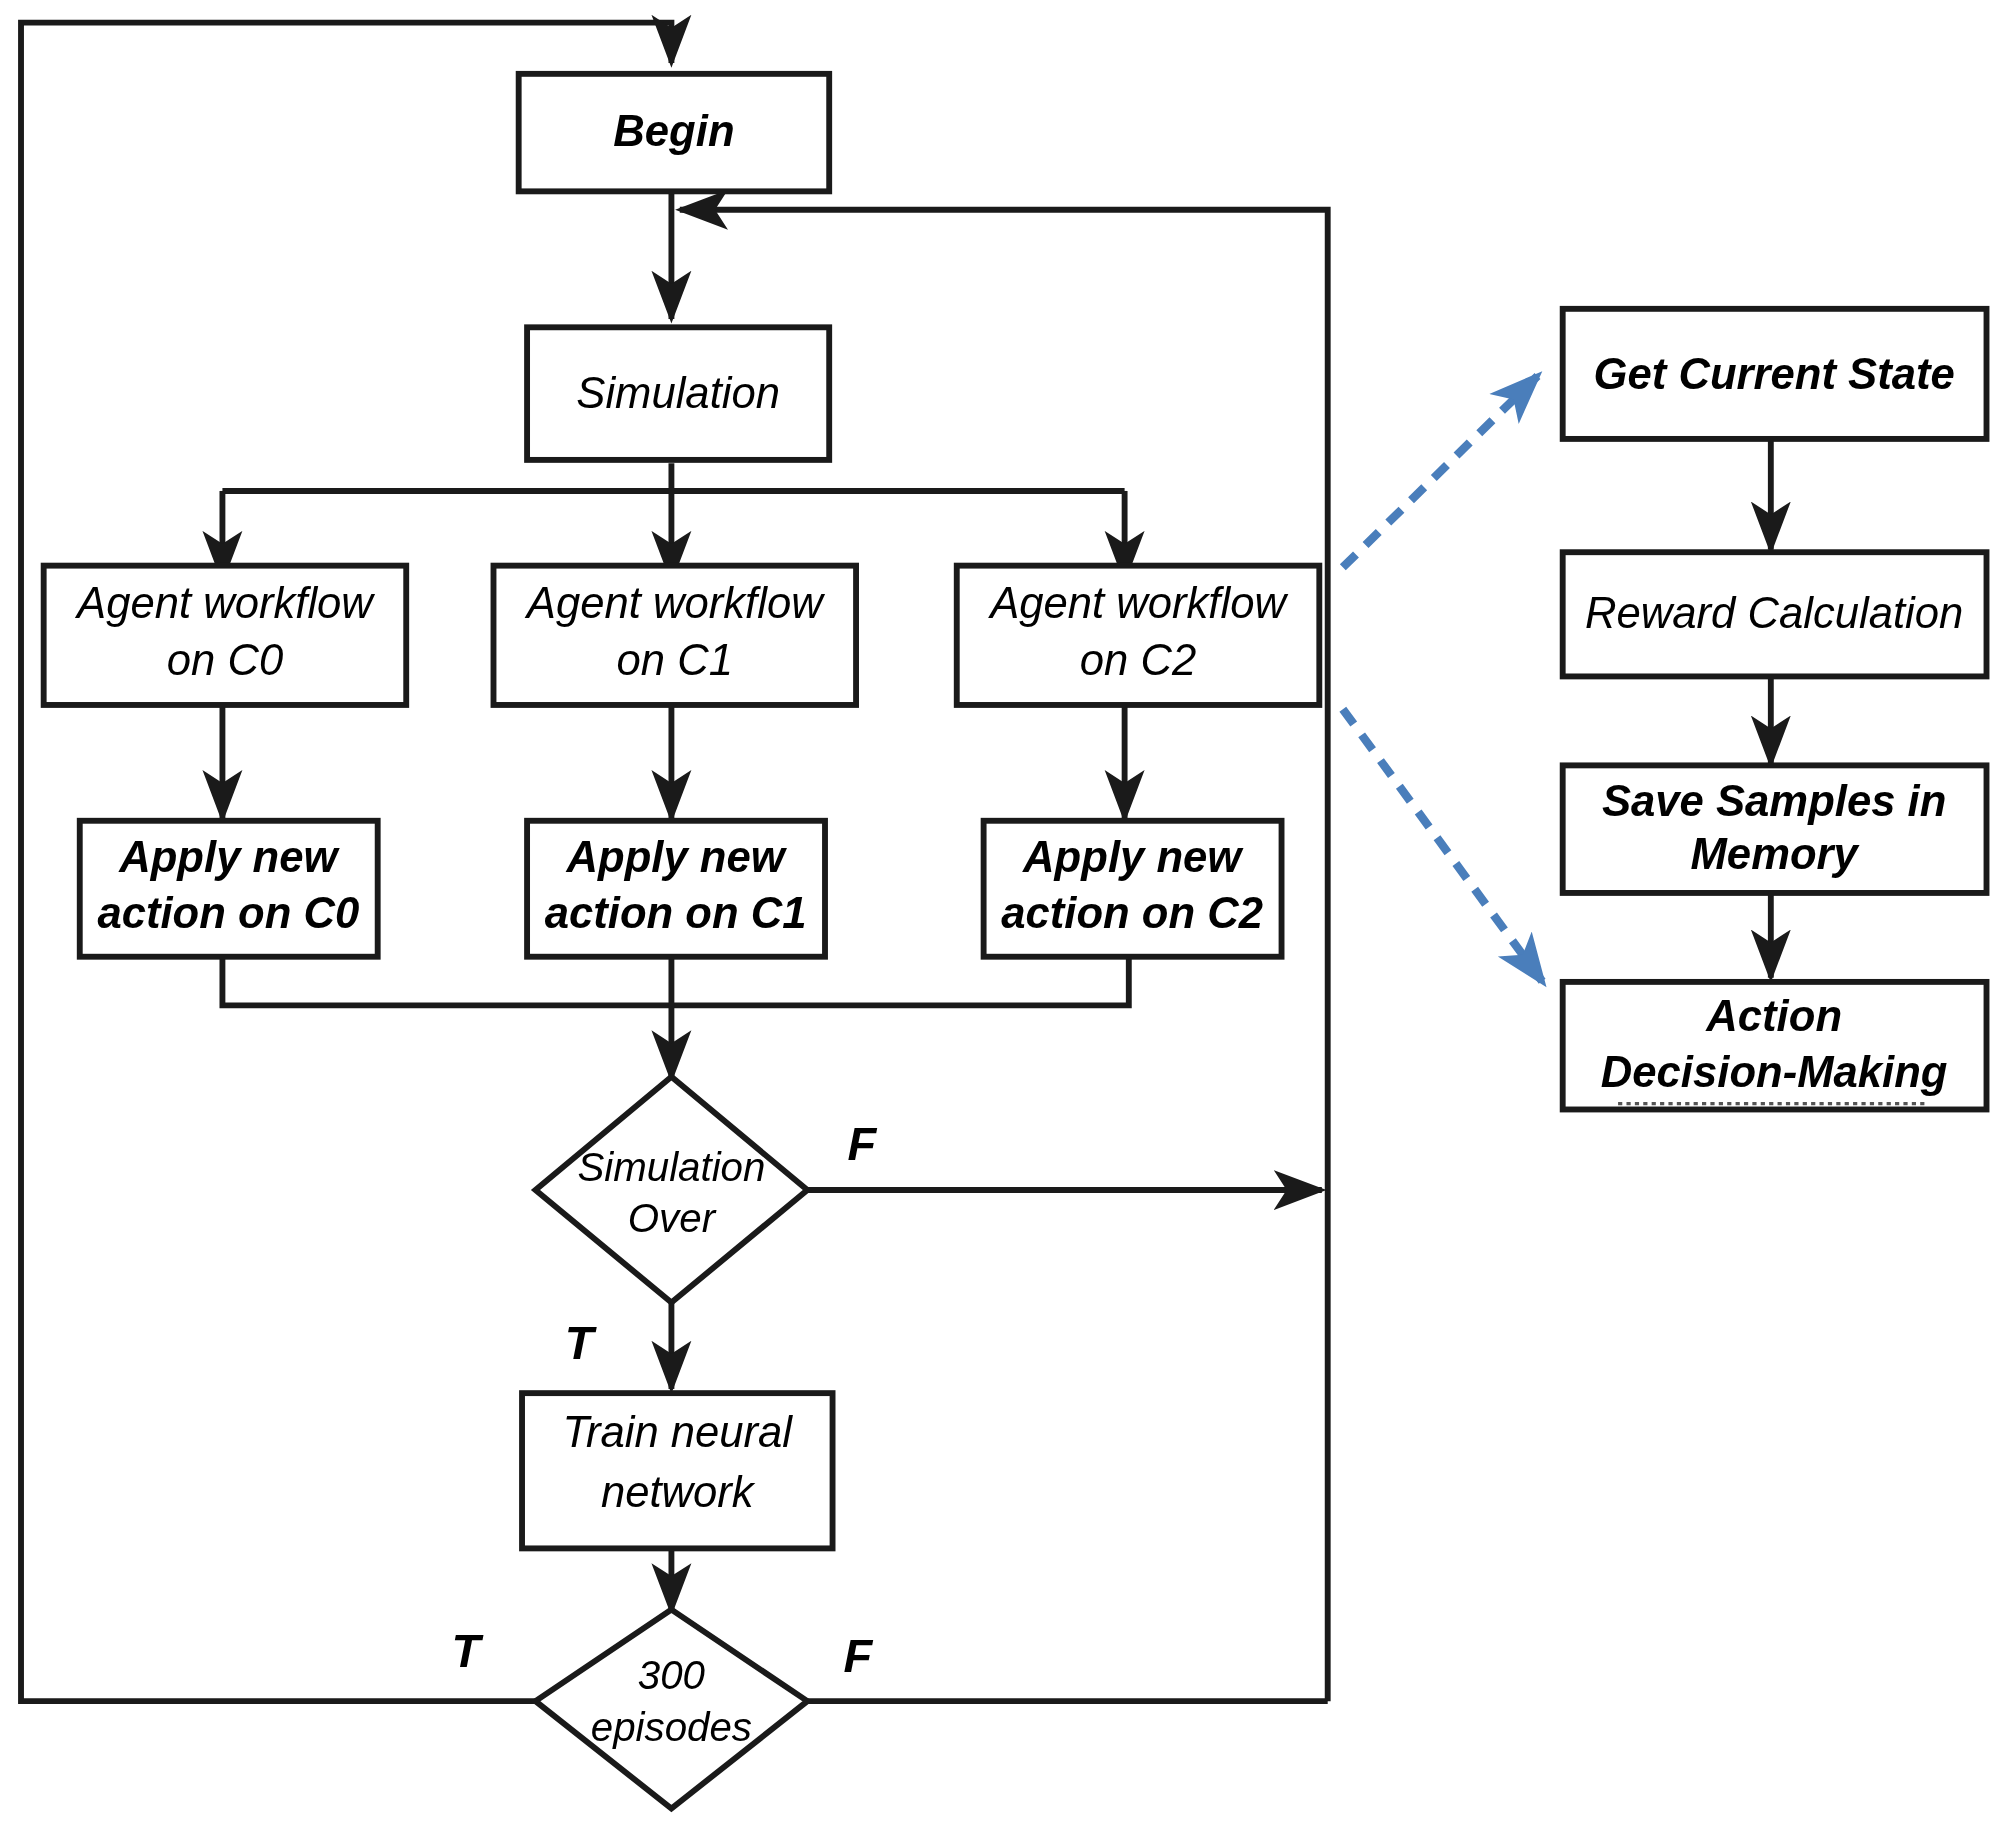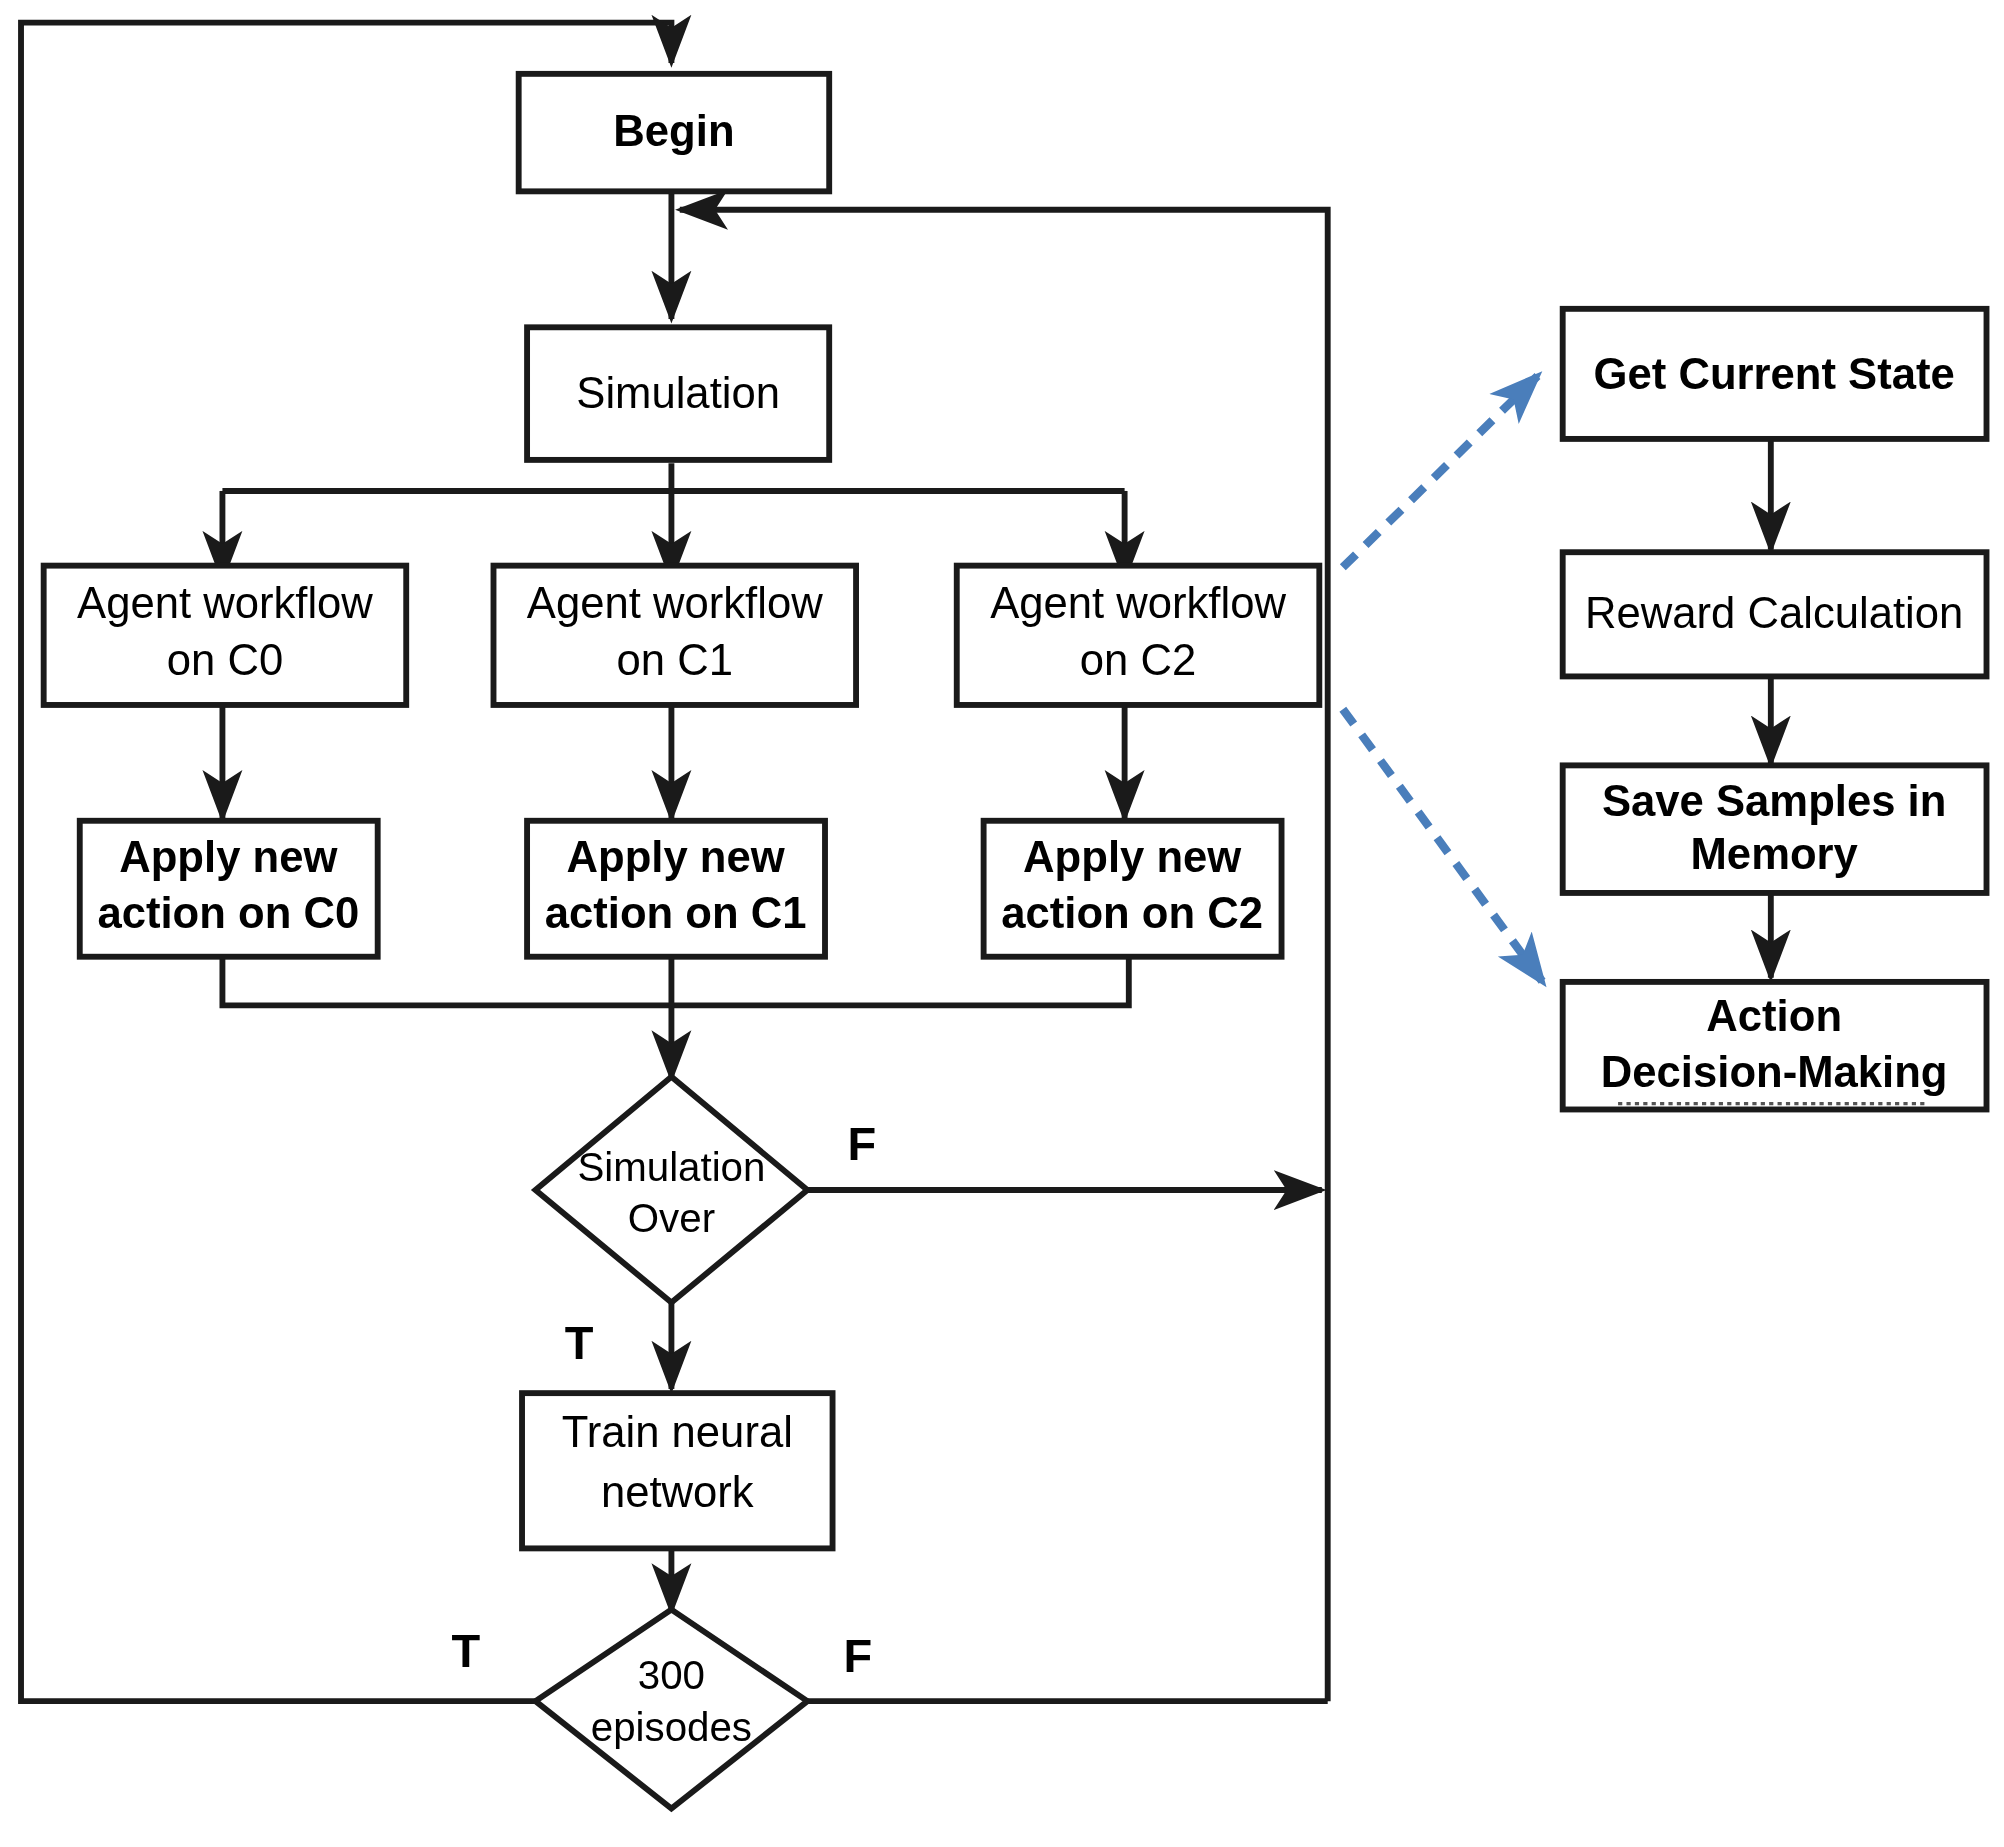--- a/index.html
+++ b/index.html
@@ -7,20 +7,21 @@
     padding: 0;
     background: #ffffff;
   }
   #page {
     position: relative;
     width: 2005px;
     height: 1848px;
     background: #ffffff;
     font-family: "Liberation Sans", sans-serif;
     overflow: hidden;
+    font-style: italic;
   }
   svg#flow {
     position: absolute;
     left: 0;
     top: 0;
     width: 2005px;
     height: 1848px;
   }
   .node-box {
     fill: #ffffff;

